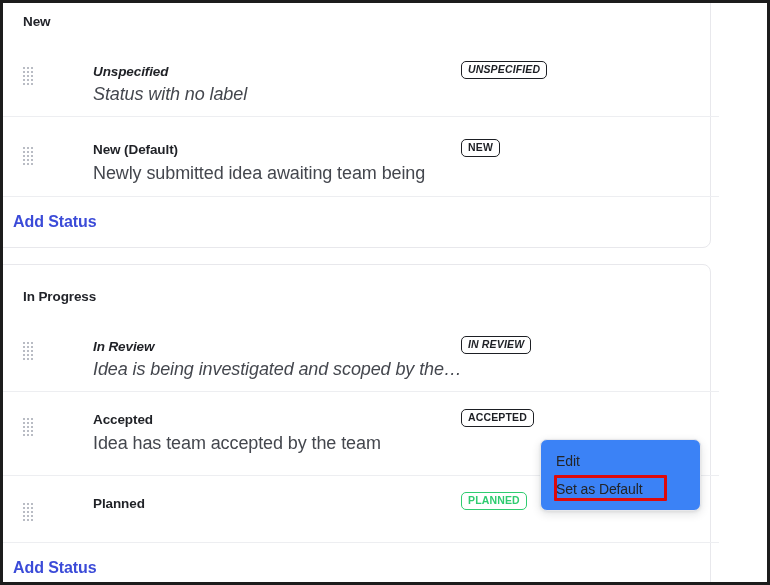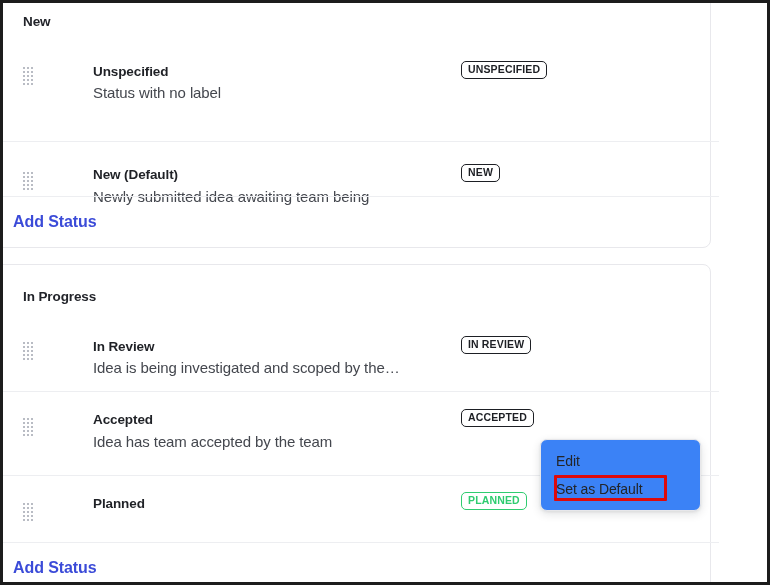--- a/index.html
+++ b/index.html
@@ -51,21 +51,21 @@
     letter-spacing: -0.1px;
   }
 
   
   .row {
     position: absolute;
     left: 0;
     width: 716px;
     border-top: 1px solid #edeef1;
   }
-  .row.first { border-top: none; }
+  .row.first { border-top: none; font-style: italic; }
 
   .drag-handle {
     position: absolute;
     left: 20px;
     width: 11px;
     display: grid;
     grid-template-columns: repeat(3, 3px);
     grid-auto-rows: 3px;
     gap: 1px 1px;
   }
@@ -81,21 +81,21 @@
     left: 90px;
     font-size: 13.5px;
     font-weight: bold;
     color: #1f2126;
     letter-spacing: -0.1px;
     white-space: nowrap;
   }
   .row-desc {
     position: absolute;
     left: 90px;
-    font-size: 15px;
+    font-size: 18px;
     font-weight: normal;
     color: #44474e;
     letter-spacing: -0.1px;
     white-space: nowrap;
   }
 
   .badge {
     position: absolute;
     left: 458px;
     display: inline-block;
@@ -197,21 +197,21 @@
           <i></i>
           <i></i>
           <i></i>
           <i></i>
       </div>
       <div class="row-label" style="top:27px;">Unspecified</div>
       <div class="row-desc" style="top:47px;">Status with no label</div>
       <div class="badge" style="top:24px;">UNSPECIFIED</div>
     </div>
 
-    <div class="row" style="top:113px; height:80px;margin-top:25px;">
+    <div class="row" style="top:113px; height:80px;">
       <div class="drag-handle" style="top:30px;">
         <i></i>
           <i></i>
           <i></i>
           <i></i>
           <i></i>
           <i></i>
           <i></i>
           <i></i>
           <i></i>

